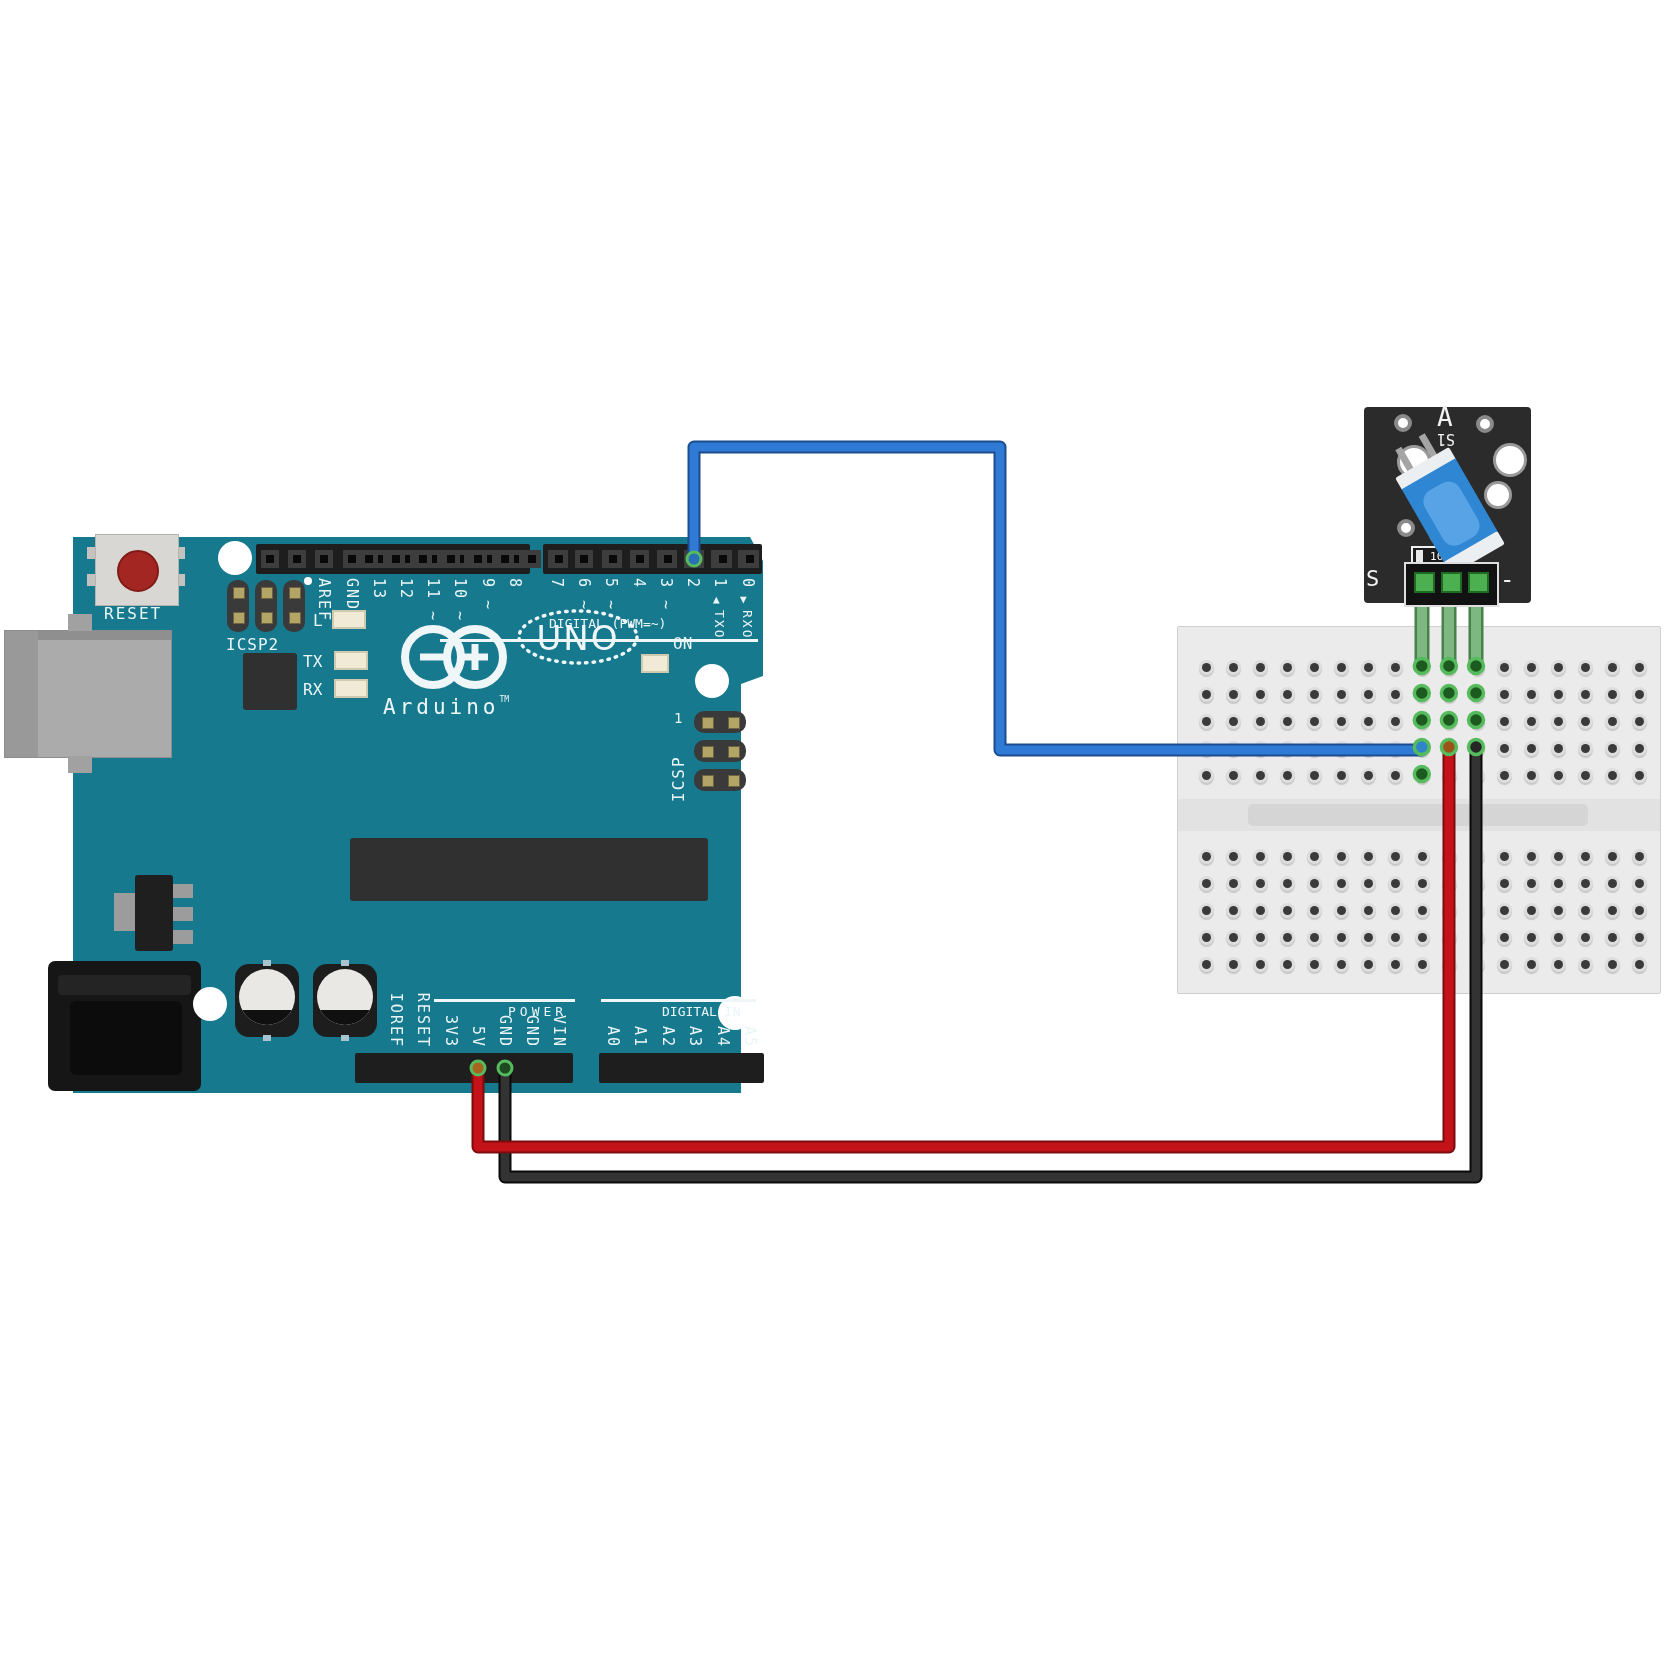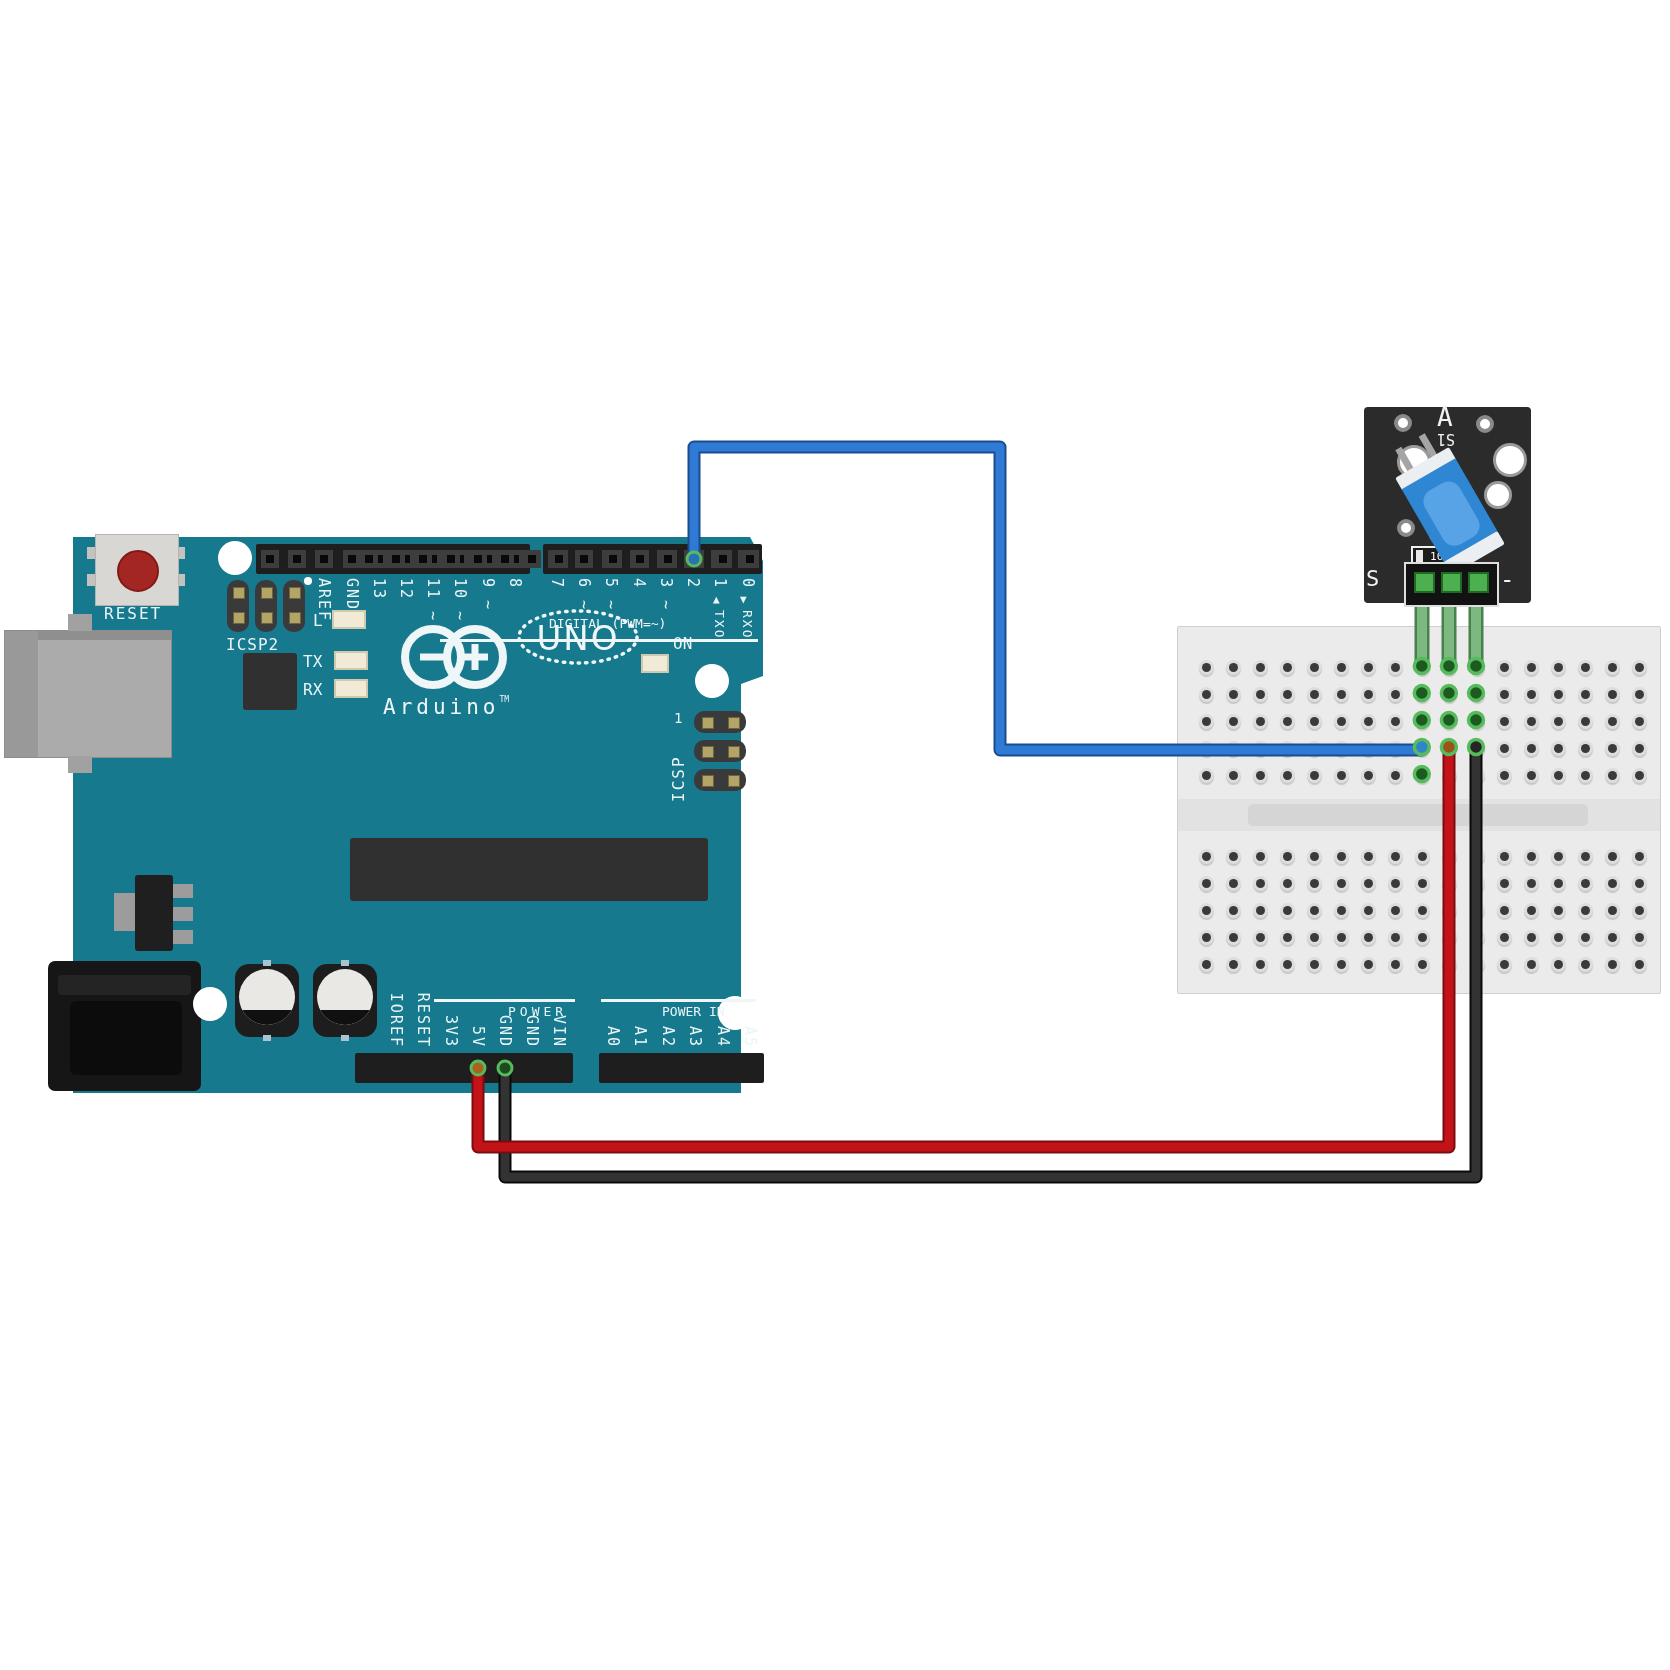--- a/index.html
+++ b/index.html
@@ -158,21 +158,21 @@
       <div class="tab" style="top:-4px;"></div>
       <div class="tab" style="top:71px;"></div>
       <div class="disc"></div>
     </div>
 
     <div class="hstrip" style="left:355px;top:1053px;width:218px;"></div>
     <div class="hstrip" style="left:599px;top:1053px;width:165px;"></div>
     <div class="wline" style="left:434px;top:999px;width:141px;"></div>
     <div class="wline" style="left:601px;top:999px;width:155px;"></div>
     <div class="cap-label" style="left:500px;top:1004px;letter-spacing:4px;margin-left:8px;">POWER</div>
-    <div class="cap-label" style="left:662px;top:1004px;">POWER IN</div>
+    <div class="cap-label" style="left:662px;top:1004px;">DIGITAL IN</div>
   <div class="apin" style="left: 261px; top: 550px;"></div>
       <div class="apin" style="left: 288.2px; top: 550px;"></div>
       <div class="apin" style="left: 315.4px; top: 550px;"></div>
       <div class="apin" style="left: 342.6px; top: 550px;"></div>
       <div class="apin" style="left: 369.8px; top: 550px;"></div>
       <div class="apin" style="left: 397px; top: 550px;"></div>
       <div class="apin" style="left: 424.2px; top: 550px;"></div>
       <div class="apin" style="left: 451.4px; top: 550px;"></div>
       <div class="apin" style="left: 478.6px; top: 550px;"></div>
       <div class="apin" style="left: 505.8px; top: 550px;"></div>

